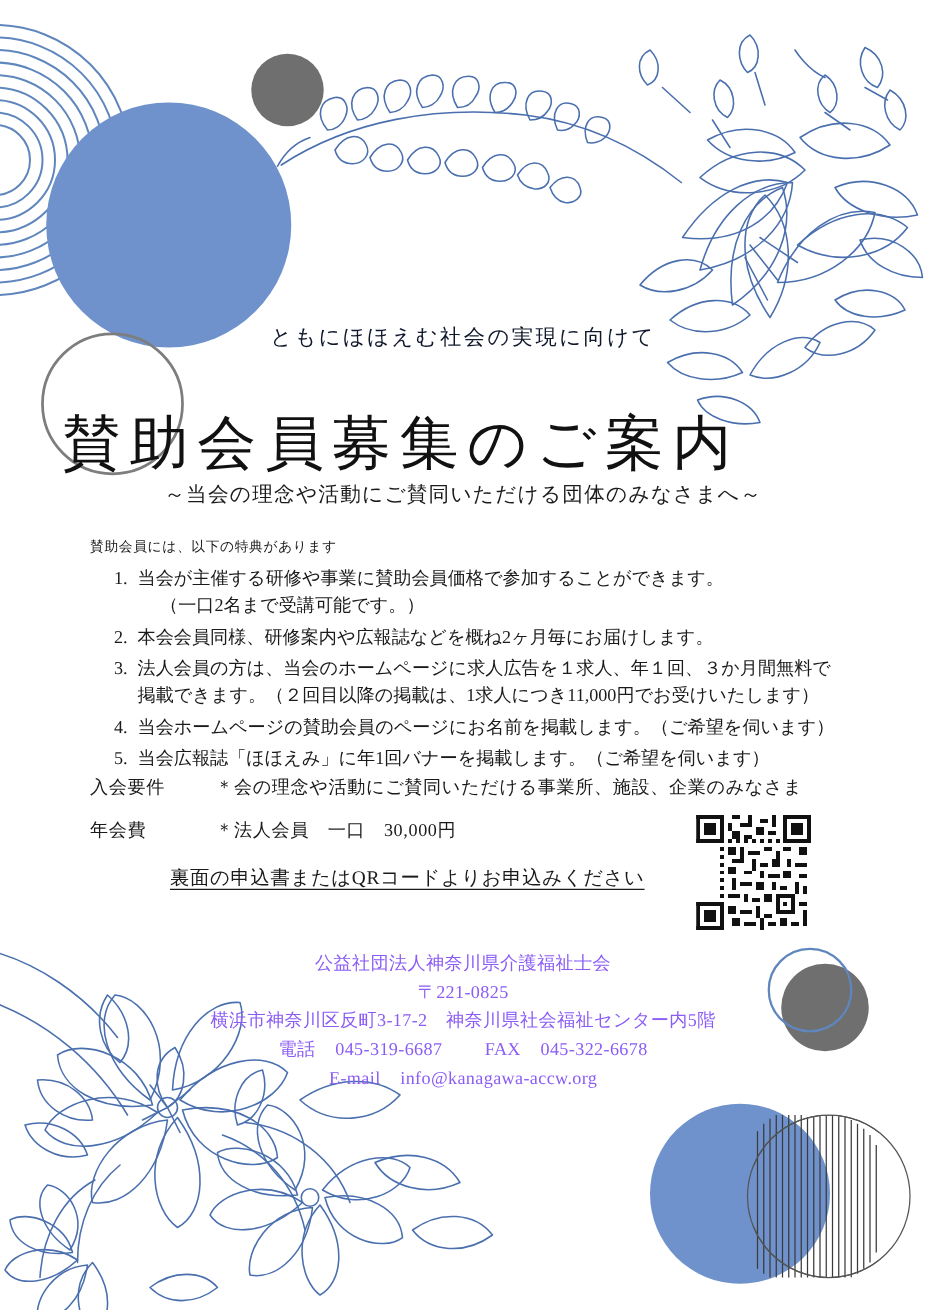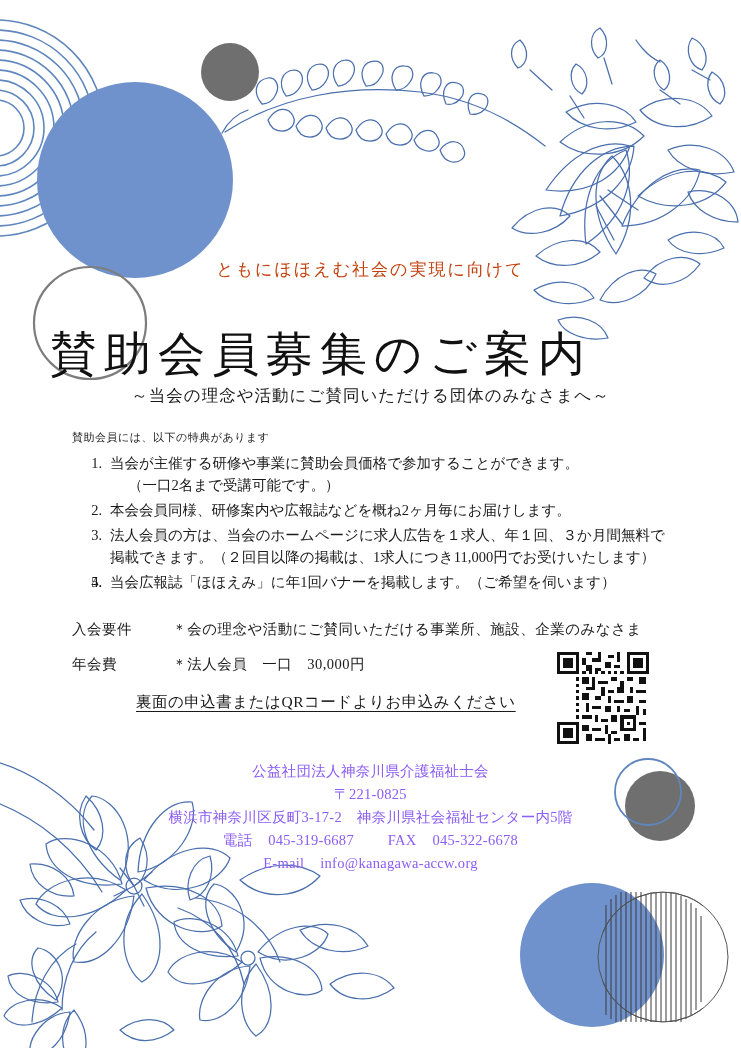--- a/index.html
+++ b/index.html
@@ -33,21 +33,21 @@
 
   
   .tagline {
     position: absolute;
     left: 0;
     top: 258px;
     width: 741px;
     text-align: center;
     font-size: 17px;
     letter-spacing: 2px;
-    color: #c2410c;
+    color: #0f172a;
   }
   .main-title {
     position: absolute;
     left: 0;
     top: 292px;
     width: 642px;
     text-align: center;
     font-size: 47px;
     letter-spacing: 7px;
     color: #111111;
@@ -318,20 +318,21 @@
       <span class="num">2.</span>
       <span>本会会員同様、研修案内や広報誌などを概ね2ヶ月毎にお届けします。</span>
     </li>
     <li>
       <span class="num">3.</span>
       <span>法人会員の方は、当会のホームページに求人広告を１求人、年１回、３か月間無料で</span>
       <span class="cont">掲載できます。（２回目以降の掲載は、1求人につき11,000円でお受けいたします）</span>
     </li>
     <li>
       <span class="num">4.</span>
+      <span>当会ホームページの賛助会員のページにお名前を掲載します。（ご希望を伺います）</span>
     </li>
     <li>
       <span class="num">5.</span>
       <span>当会広報誌「ほほえみ」に年1回バナーを掲載します。（ご希望を伺います）</span>
     </li>
   </ul>
 
   <div class="req-row" style="left:72px; top:620px;">
     <span class="req-label">入会要件</span>
     <span class="req-value">＊会の理念や活動にご賛同いただける事業所、施設、企業のみなさま</span>

